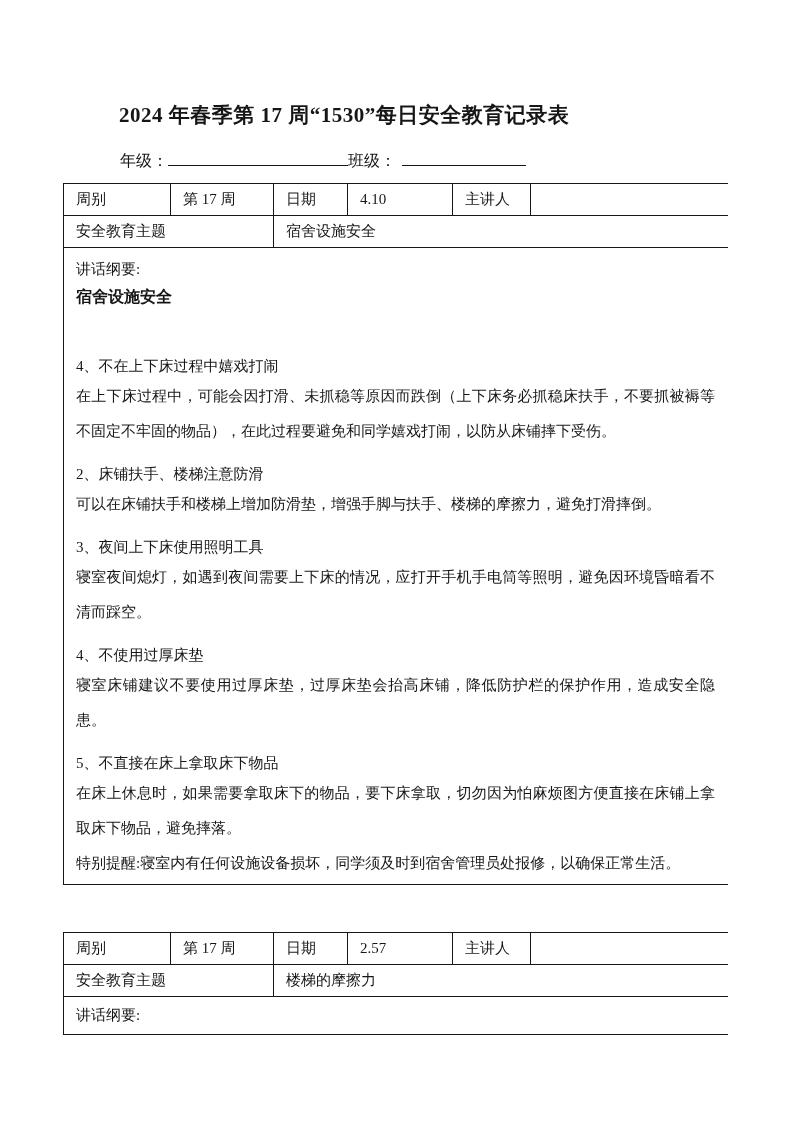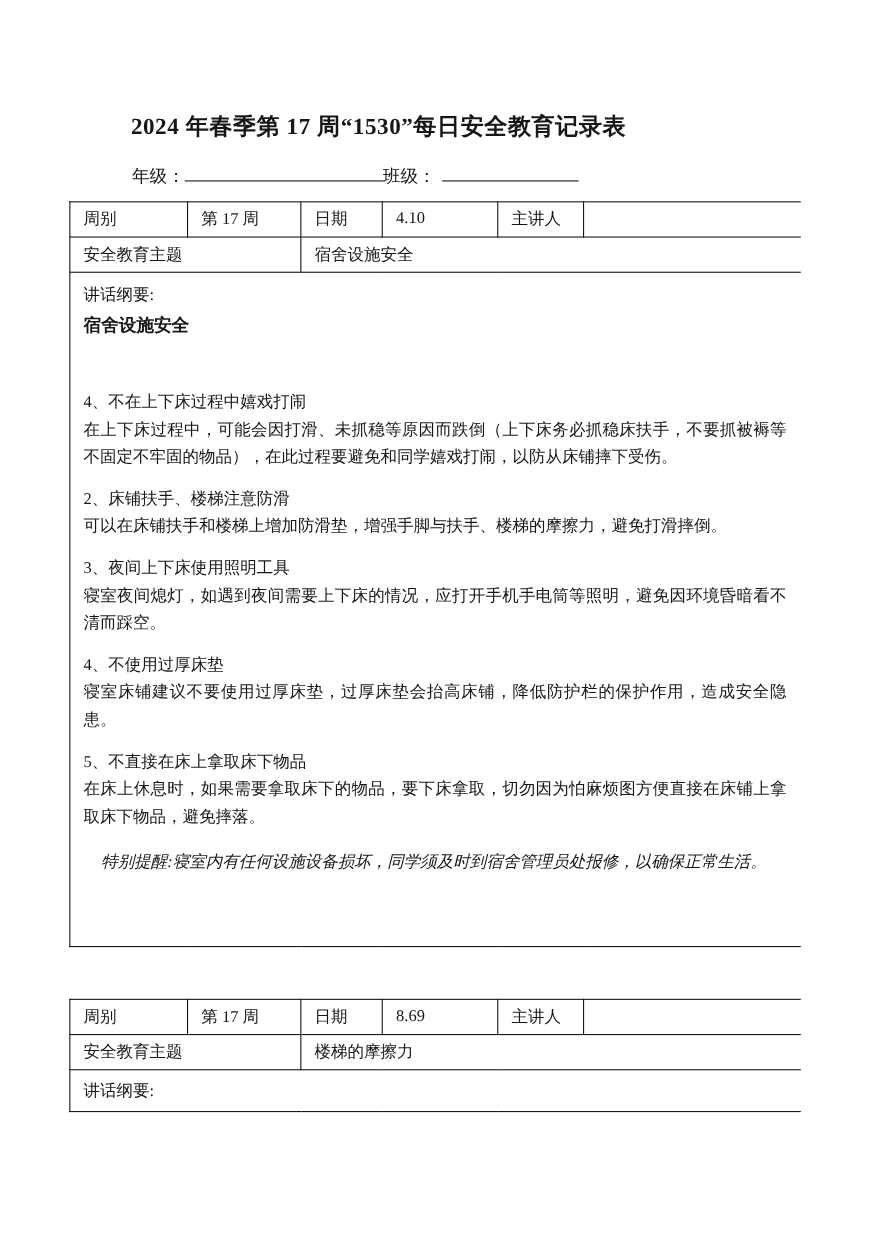--- a/index.html
+++ b/index.html
@@ -69,30 +69,29 @@
     font-family: "Liberation Sans", "DejaVu Sans", sans-serif;
     font-weight: bold;
     font-size: 16px;
     line-height: 22px;
     margin: 4px 0 46px 0;
   }
   .section { margin: 0 0 13px 0; }
   .section-title { font-size: 15px; line-height: 25px; }
   .section-body {
     font-size: 15px;
-    line-height: 25px;
+    line-height: 35px;
     text-align: justify;
     font-family: Liberation Serif, serif;
   }
   .reminder {
     font-size: 15px;
     line-height: 25px;
     text-align: justify;
-    margin: 16px;
-    font-style: italic;
+    margin: 0;
   }
 </style>
 </head>
 <body>
 
 <div class="page">
 
   <h1 class="doc-title">2024 年春季第 17 周“1530”每日安全教育记录表</h1>
 
   <div class="form-line">
@@ -159,21 +158,21 @@
         <col style="width:74px">
       <col style="width:105px">
         <col style="width:78px">
         <col style="width:199px">
     </colgroup>
     <tbody>
         <tr class="row-head">
       <td>周别</td>
       <td>第 17 周</td>
       <td>日期</td>
-      <td>8.69</td>
+      <td>2.57</td>
       <td>主讲人</td>
       <td></td>
     </tr>
     <tr class="row-topic">
       <td colspan="2">安全教育主题</td>
       <td colspan="4">楼梯的摩擦力</td>
     </tr>
     <tr class="row-outline-short">
       <td colspan="6">讲话纲要:</td>
     </tr>

